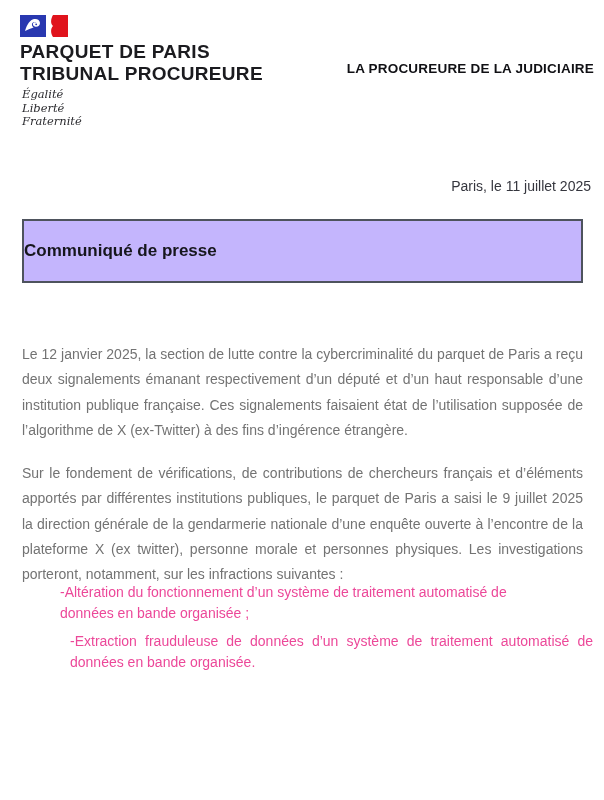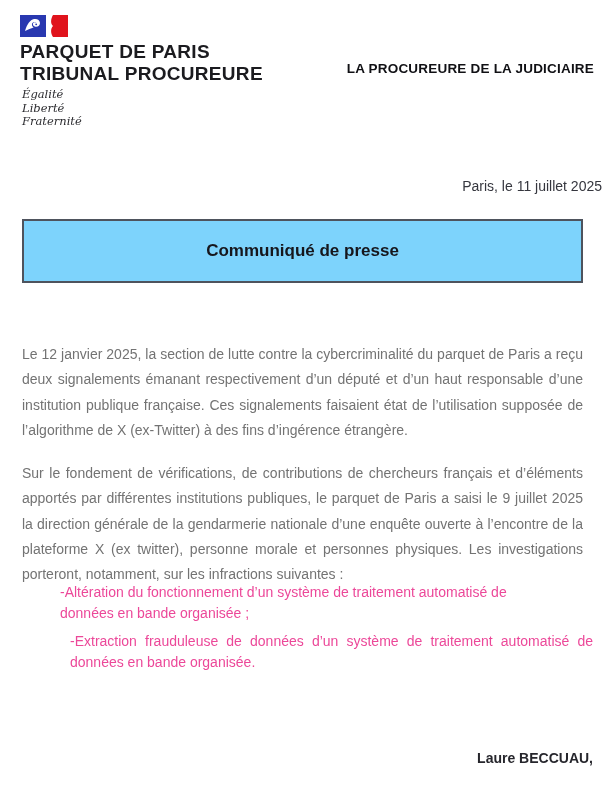--- a/index.html
+++ b/index.html
@@ -23,29 +23,29 @@
     font-family:"DejaVu Serif", serif;font-style:italic;
     font-size:11.5px;line-height:13.5px;color:#2a2a2e;
   }
   
   .office-title{
     position:absolute;top:61px;right:10px;
     font-weight:bold;font-size:13.5px;color:#101014;
     letter-spacing:0.2px;
   }
   .dateline{
-    position:absolute;top:178px;right:2px;
+    position:absolute;top:178px;right:13px;
     font-size:14px;color:#35363e;
   }
   
   .banner{
     position:absolute;left:22px;top:219px;
     width:557px;height:60px;
-    background:#7dd3fc;border:2px solid #4e535d;
-    display:flex;align-items:center;justify-content:center;
+    background:#c4b5fd;border:2px solid #4e535d;
+    display:flex;align-items:center;
   }
   .banner-title{
     font-weight:bold;font-size:17px;color:#16161c;
   }
   
   .para{
     position:absolute;left:22px;width:561px;
     font-size:14px;line-height:25.3px;
     text-align:justify;color:#737373;
   }
@@ -101,16 +101,15 @@
     <div class="banner-title">Communiqué de presse</div>
   </div>
 
   <div class="para para-1">Le 12 janvier 2025, la section de lutte contre la cybercriminalité du parquet de Paris a reçu deux signalements émanant respectivement d’un député et d’un haut responsable d’une institution publique française. Ces signalements faisaient état de l’utilisation supposée de l’algorithme de X (ex-Twitter) à des fins d’ingérence étrangère.</div>
   <div class="para para-2">Sur le fondement de vérifications, de contributions de chercheurs français et d’éléments apportés par différentes institutions publiques, le parquet de Paris a saisi le 9 juillet 2025 la direction générale de la gendarmerie nationale d’une enquête ouverte à l’encontre de la plateforme X (ex twitter), personne morale et personnes physiques. Les investigations porteront, notamment, sur les infractions suivantes :</div>
 
   <div class="infraction infraction-1">-Altération du fonctionnement d’un système de traitement automatisé de données en bande organisée ;</div>
   <div class="infraction infraction-2">-Extraction frauduleuse de données d’un système de traitement automatisé de données en bande organisée.</div>
 
   <div class="signature">
-    <div>Laure BECCUAU,</div>
   </div>
 
 </div>
 
 </body></html>

